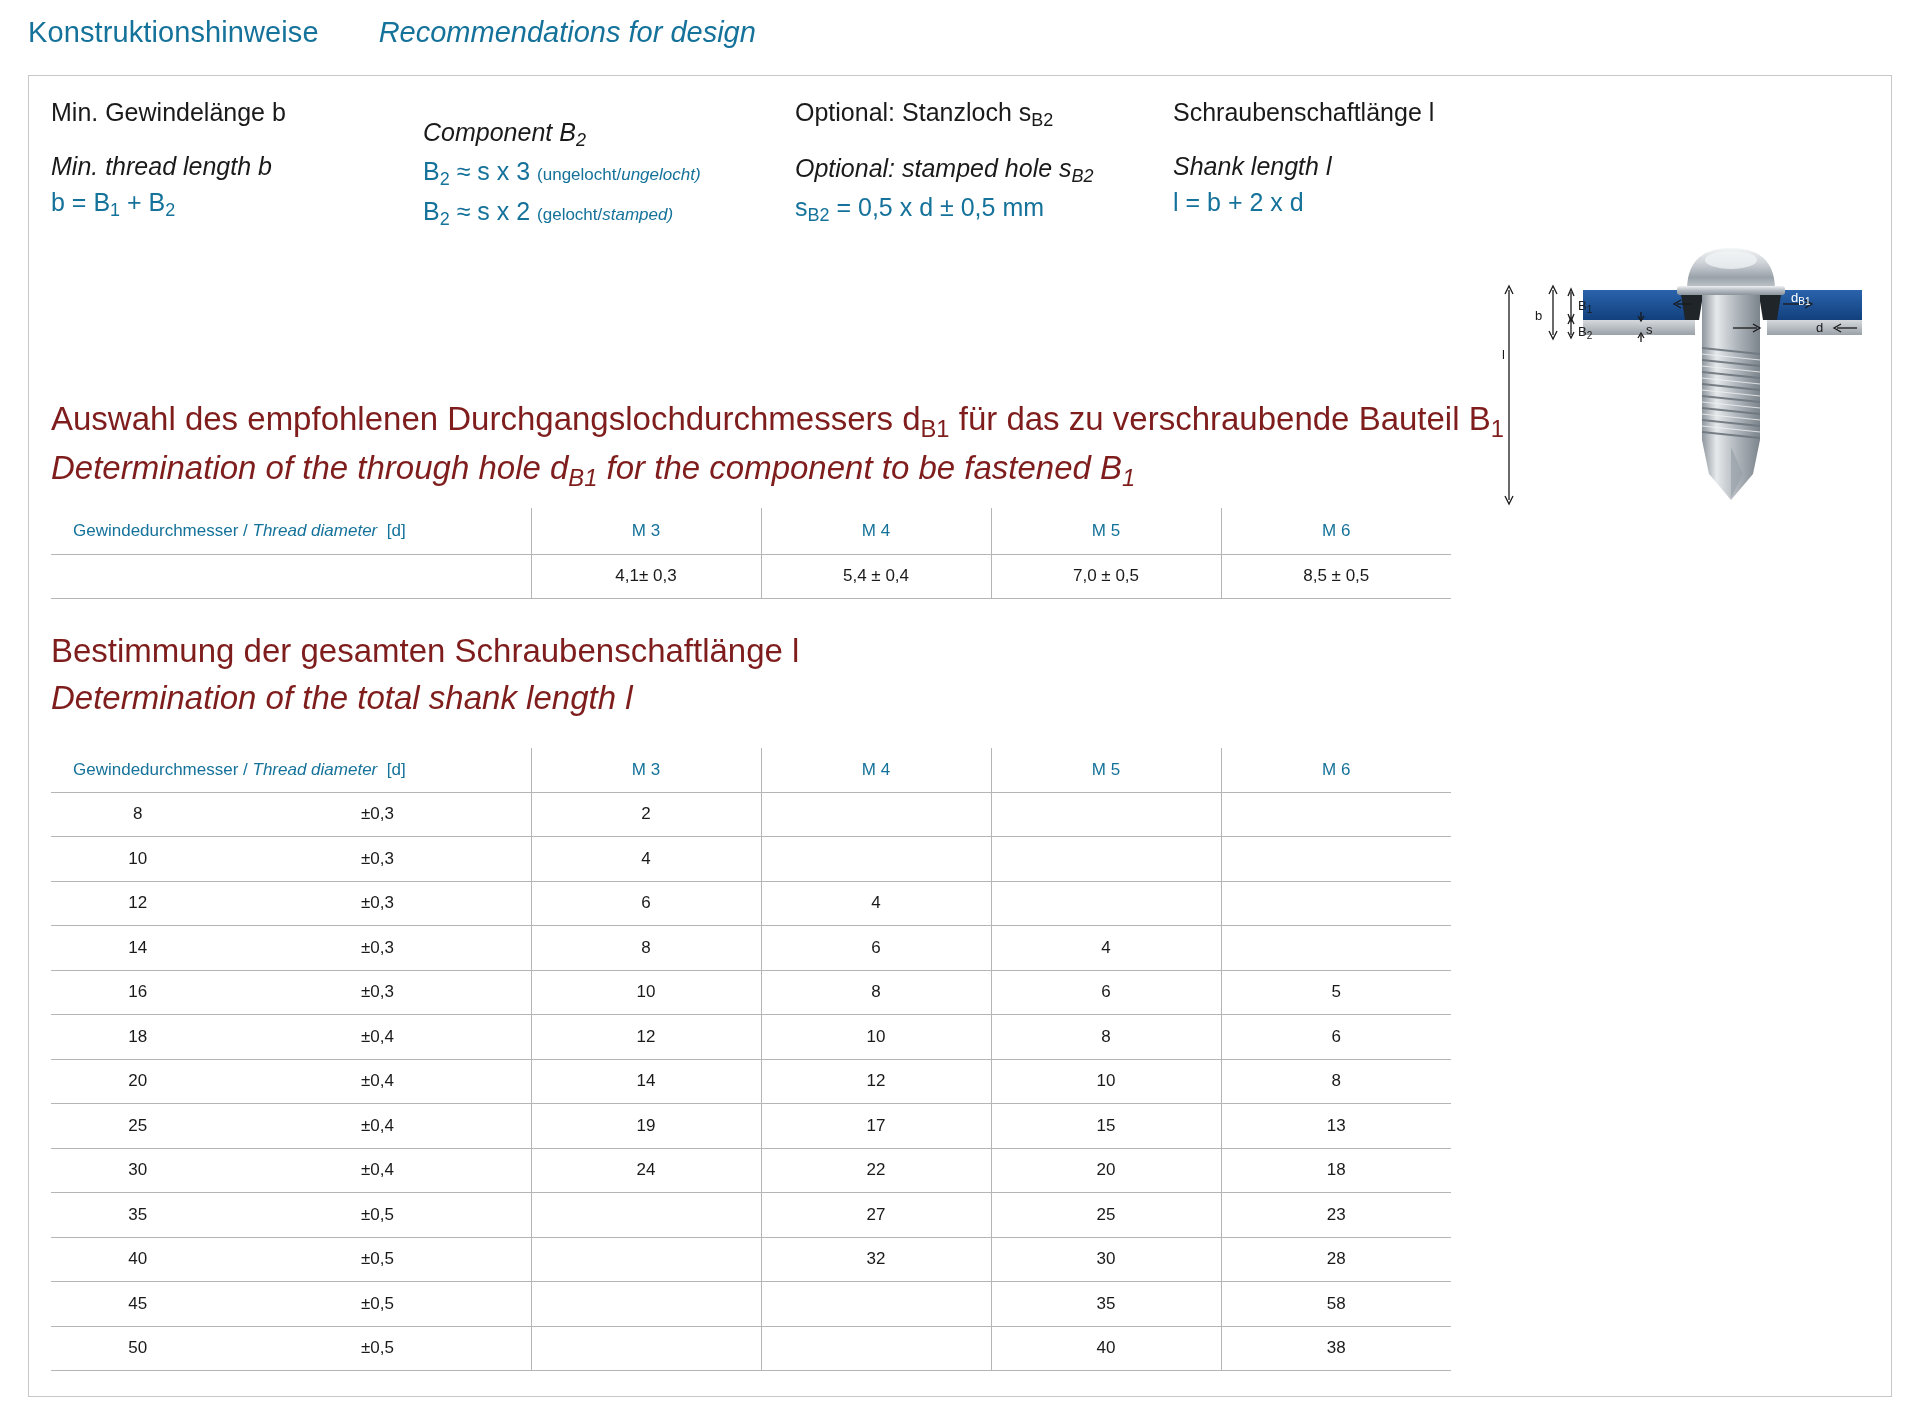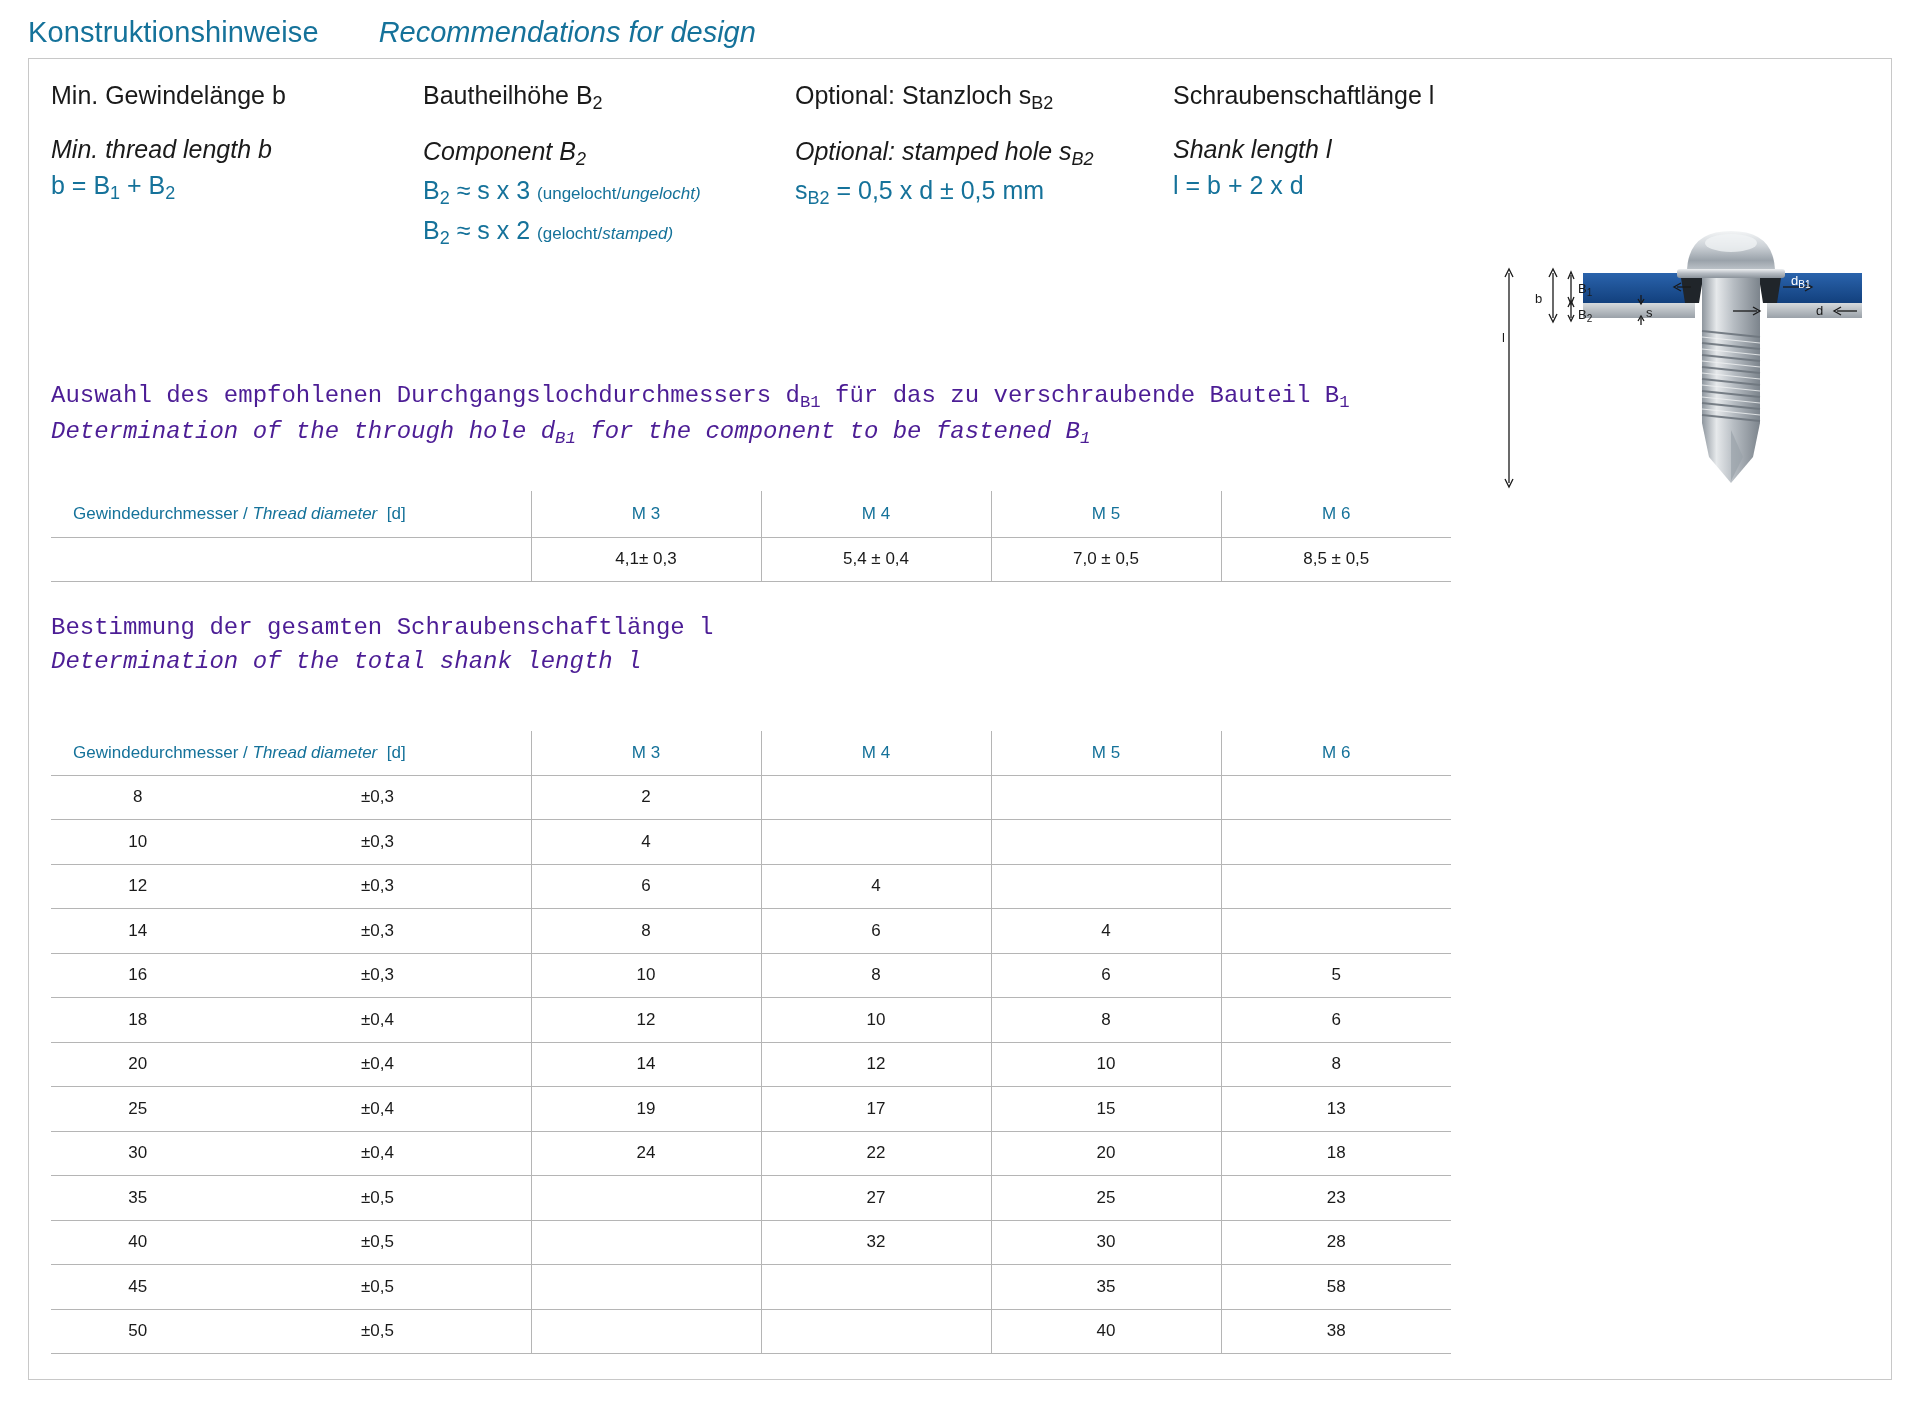--- a/index.html
+++ b/index.html
@@ -26,21 +26,21 @@
     gap: 60px;
     font-size: 29px;
     color: #15729a;
   }
   .doc-header .de { font-weight: 400; letter-spacing: .1px; }
   .doc-header .en { font-style: italic; }
 
   
   .frame {
     position: absolute;
-    left: 28px; top: 58px;
+    left: 28px; top: 75px;
     width: 1864px; height: 1322px;
     border: 1px solid #c8c8c8;
     background: #fff;
   }
 
   
   .formula-row {
     position: absolute;
     left: 22px; top: 20px;
     width: 1440px;
@@ -54,25 +54,24 @@
   .f-de  { font-size: 25px; color: #1a1a1a; line-height: 1.34; white-space: nowrap; }
   .f-en  { font-size: 25px; color: #1a1a1a; font-style: italic; line-height: 1.34; white-space: nowrap; margin-top: 20px; }
   .f-eq  { font-size: 25px; color: #15729a; line-height: 1.38; margin-top: 2px; white-space: nowrap; }
   .f-eq .note { font-size: 17px; }
   .f-eq .note i { font-style: italic; }
   sub { font-size: 0.72em; vertical-align: -0.28em; }
 
   
   .sect {
     position: absolute;
-    font-size: 24px;
+    font-size: 33px;
     line-height: 1.42;
-    color: #4c1d95;
+    color: #7f1d1d;
     white-space: nowrap;
-    font-family: Liberation Mono, monospace;
   }
   .sect .it { font-style: italic; }
   #sect-a { left: 22px; top: 320px; }
   #sect-b { left: 22px; top: 552px; }
 
   
   table.t {
     position: absolute;
     border-collapse: collapse;
     font-size: 17px;
@@ -123,21 +122,20 @@
 
     <div class="formula-row">
 
       <div class="fcol c1">
         <div class="f-de">Min. Gewindelänge b</div>
         <div class="f-en">Min. thread length b</div>
         <div class="f-eq">b = B<sub>1</sub> + B<sub>2</sub></div>
       </div>
 
       <div class="fcol c2">
-        <div class="f-de">Bautheilhöhe B<sub>2</sub></div>
         <div class="f-en">Component B<sub>2</sub></div>
         <div class="f-eq">B<sub>2</sub> ≈ s x 3
           <span class="note"><span>(ungelocht/</span><i>ungelocht)</i></span></div>
         <div class="f-eq">B<sub>2</sub> ≈ s x 2
           <span class="note"><span>(gelocht/</span><i>stamped)</i></span></div>
       </div>
 
       <div class="fcol c3">
         <div class="f-de">Optional: Stanzloch s<sub>B2</sub></div>
         <div class="f-en">Optional: stamped hole s<sub>B2</sub></div>

